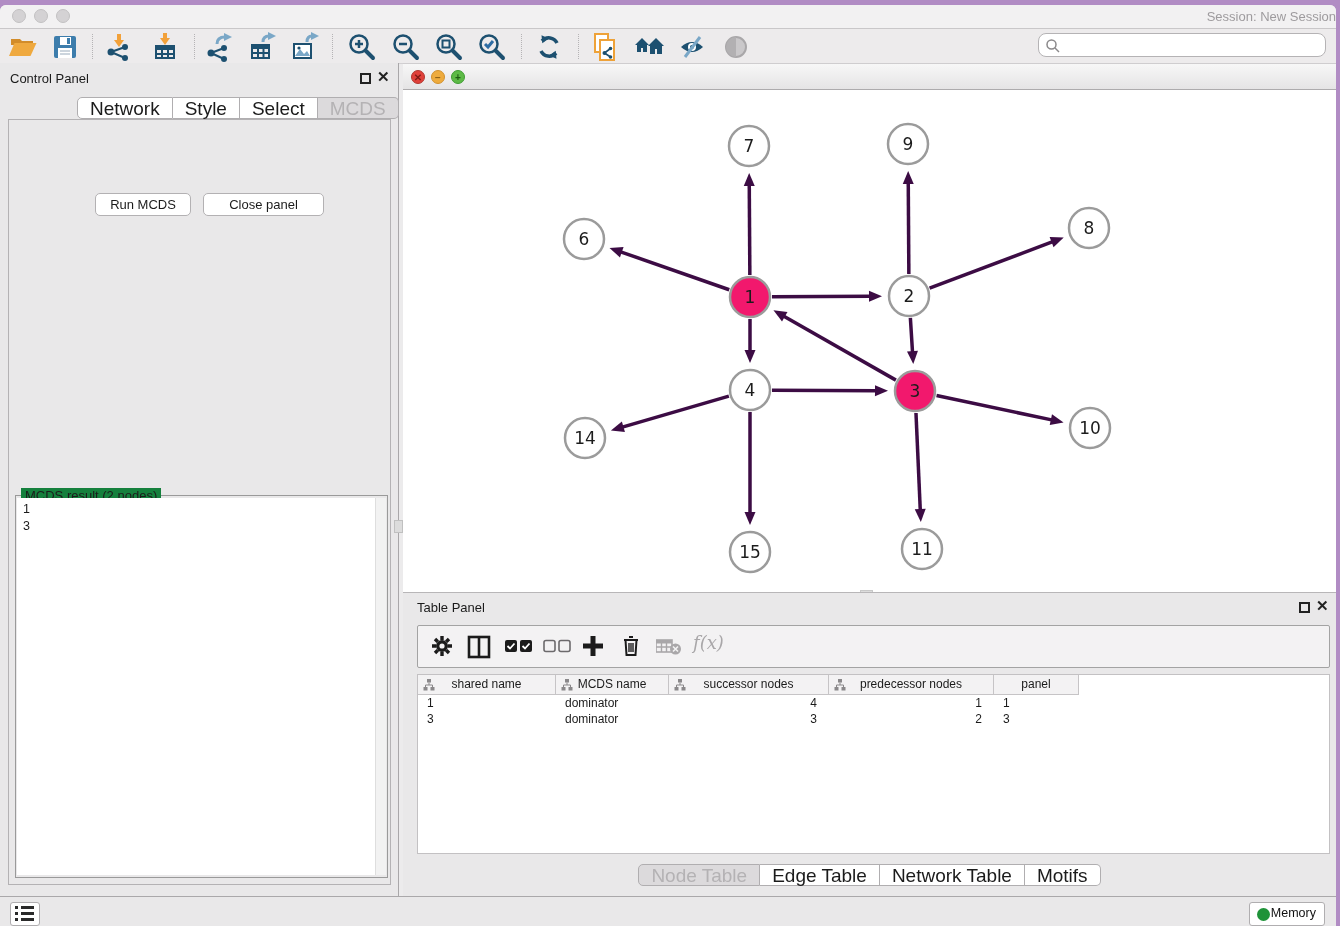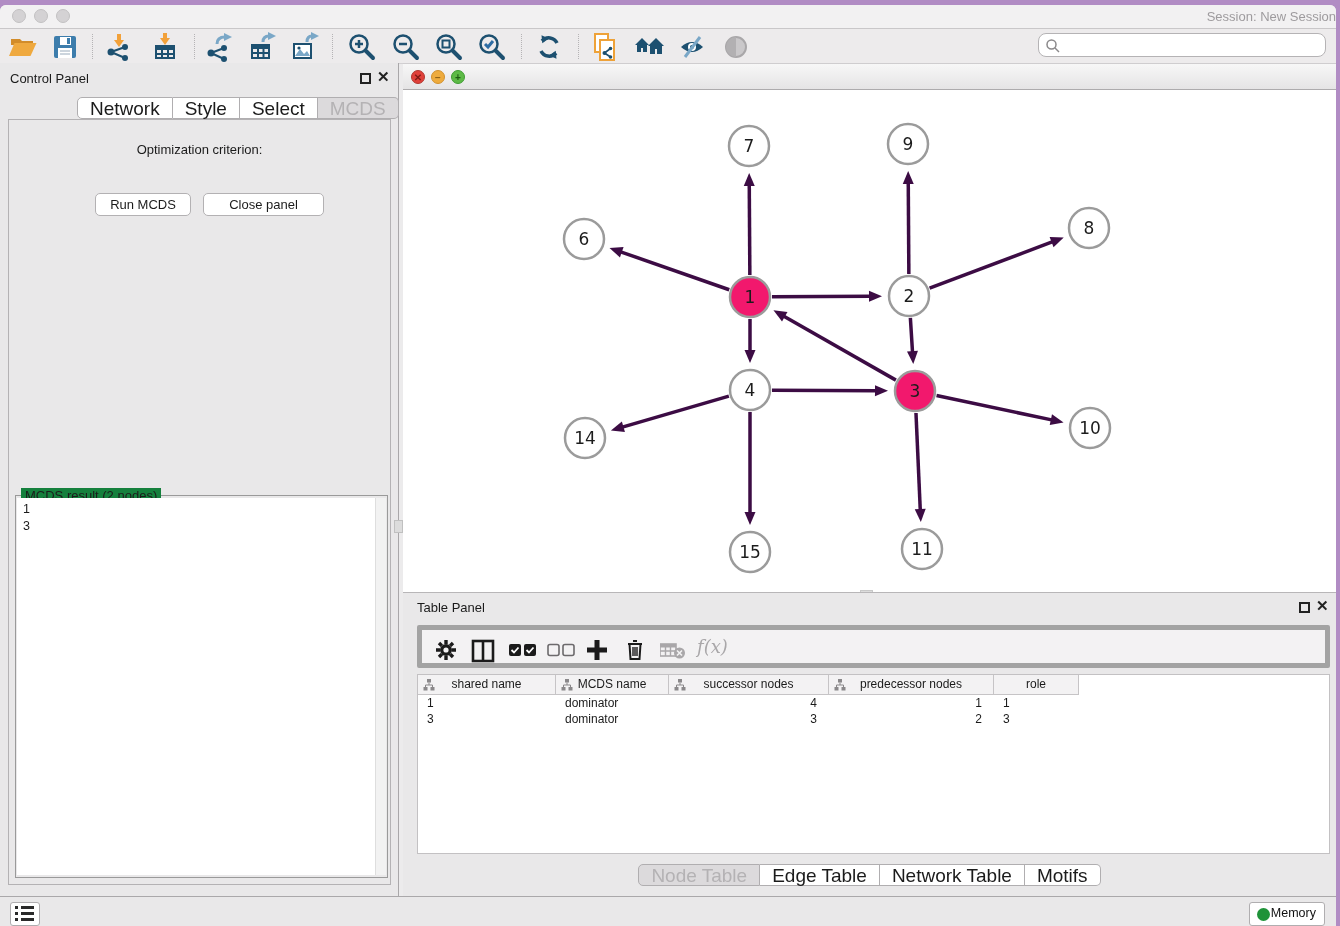--- a/index.html
+++ b/index.html
@@ -44,21 +44,21 @@
   .net-titlebar{position:absolute;left:0;top:0;width:100%;height:27px;background:linear-gradient(#f7f7f7,#e5e4e5);border-bottom:1px solid #adabad;border-top:1px solid #cfcdcf;box-sizing:border-box}
   .net-dot{position:absolute;top:6px;width:14px;height:14px;border-radius:50%;box-sizing:border-box;text-align:center;font-size:10px;font-weight:bold;line-height:13px;cursor:pointer}
   .net-title{position:absolute;left:0;top:5px;width:100%;text-align:center;font-size:13px;color:#1b1b1b}
   .net-canvas{position:absolute;left:0;top:27px;width:933px;height:502px;background:#fff}
 
   .v-divider-handle{position:absolute;left:394px;top:515px;width:9px;height:13px;background:#dcdcdc;border:1px solid #c0c0c0;box-sizing:border-box}
   .h-divider-handle{position:absolute;left:860px;top:585px;width:13px;height:6px;background:#dcdcdc;border:1px solid #c8c8c8;box-sizing:border-box}
 
   
   .table-panel{position:absolute;left:403px;top:587px;width:933px;height:304px;background:#e9e8e9;border-top:1px solid #b8b6b8;box-sizing:border-box}
-  .tp-toolbar{position:absolute;left:14px;top:32px;width:913px;height:43px;background:#f3f2f3;border:5px solid #a3a3a3;border-radius:2px;box-sizing:border-box}
+  .tp-toolbar{position:absolute;left:14px;top:32px;width:913px;height:43px;background:#f3f2f3;border:1px solid #a3a3a3;border-radius:2px;box-sizing:border-box}
   .tp-ico{position:absolute;top:9px;cursor:pointer}
   .fx-label{font-family:"DejaVu Serif",serif;font-style:italic;font-size:18px;color:#a9a7a9}
   .dtable{position:absolute;left:14px;top:81px;width:913px;height:180px;background:#fff;border:1px solid #c3c1c3;box-sizing:border-box;overflow:hidden}
   .dt-header{position:absolute;left:0;top:0;height:20px}
   .dt-hcell{position:absolute;top:0;height:20px;background:#f3f2f3;border-right:1px solid #c6c4c6;border-bottom:1px solid #c6c4c6;box-sizing:border-box;font-size:12px;color:#1b1b1b;text-align:center;line-height:19px;cursor:pointer}
   .dt-hcell svg{position:absolute;left:5px;top:4px}
   .dt-row{position:absolute;left:0;height:16px;width:100%}
   .dt-cell{position:absolute;top:0;height:16px;font-size:12px;color:#1b1b1b;line-height:16px;box-sizing:border-box}
   .tp-tabs{position:absolute;left:0;top:271px;width:100%;display:flex;justify-content:center}
 
@@ -227,21 +227,20 @@
     <span class="panel-title">Control Panel</span>
     <span class="float-btn" style="left:360px"></span>
     <span class="close-btn" style="left:377px">✕</span>
     <div class="seg-row" style="left:77px;top:34px">
         <div class="seg-tab">Network</div>
         <div class="seg-tab">Style</div>
         <div class="seg-tab">Select</div>
         <div class="seg-tab seg-active">MCDS</div>
       </div>
     <div class="cp-content">
-      <div class="opt-label">Optimization criterion:</div>
       <div class="cp-btn" style="left:86px;width:96px">Run MCDS</div>
       <div class="cp-btn" style="left:194px;width:121px">Close panel</div>
       <div class="mcds-group">
         <span class="mcds-group-label">MCDS result (2 nodes)</span>
         <div class="mcds-text">1
 3</div>
         <div class="mcds-scroll"></div>
       </div>
     </div>
   </div>
@@ -440,21 +439,21 @@
               <path d="M6 3.5 V6 M2.5 6 H9.5 M2.5 6 V8 M9.5 6 V8" stroke="#8a888a" fill="none"></path>
               <rect x="0.5" y="8" width="4" height="3.5" fill="#8a888a"></rect>
               <rect x="7.5" y="8" width="4" height="3.5" fill="#8a888a"></rect>
             </svg><span>successor nodes</span></div>
           <div class="dt-hcell" style="left: 411px; width: 165px;"><svg width="12" height="12" viewBox="0 0 12 12">
               <rect x="4" y="0" width="4" height="3.5" fill="#8a888a"></rect>
               <path d="M6 3.5 V6 M2.5 6 H9.5 M2.5 6 V8 M9.5 6 V8" stroke="#8a888a" fill="none"></path>
               <rect x="0.5" y="8" width="4" height="3.5" fill="#8a888a"></rect>
               <rect x="7.5" y="8" width="4" height="3.5" fill="#8a888a"></rect>
             </svg><span>predecessor nodes</span></div>
-          <div class="dt-hcell" style="left: 576px; width: 85px;"><span>role</span></div>
+          <div class="dt-hcell" style="left: 576px; width: 85px;"><span>panel</span></div>
         </div>
       <div>
           <div class="dt-row" style="top: 20px;">
             <div class="dt-cell" style="left: 0px; width: 138px; text-align: left; padding: 0px 0px 0px 9px;">1</div>
             <div class="dt-cell" style="left: 138px; width: 113px; text-align: left; padding: 0px 0px 0px 9px;">dominator</div>
             <div class="dt-cell" style="left: 251px; width: 160px; text-align: right; padding: 0px 12px 0px 0px;">4</div>
             <div class="dt-cell" style="left: 411px; width: 165px; text-align: right; padding: 0px 12px 0px 0px;">1</div>
             <div class="dt-cell" style="left: 576px; width: 85px; text-align: left; padding: 0px 0px 0px 9px;">1</div>
           </div>
           <div class="dt-row" style="top: 36px;">

